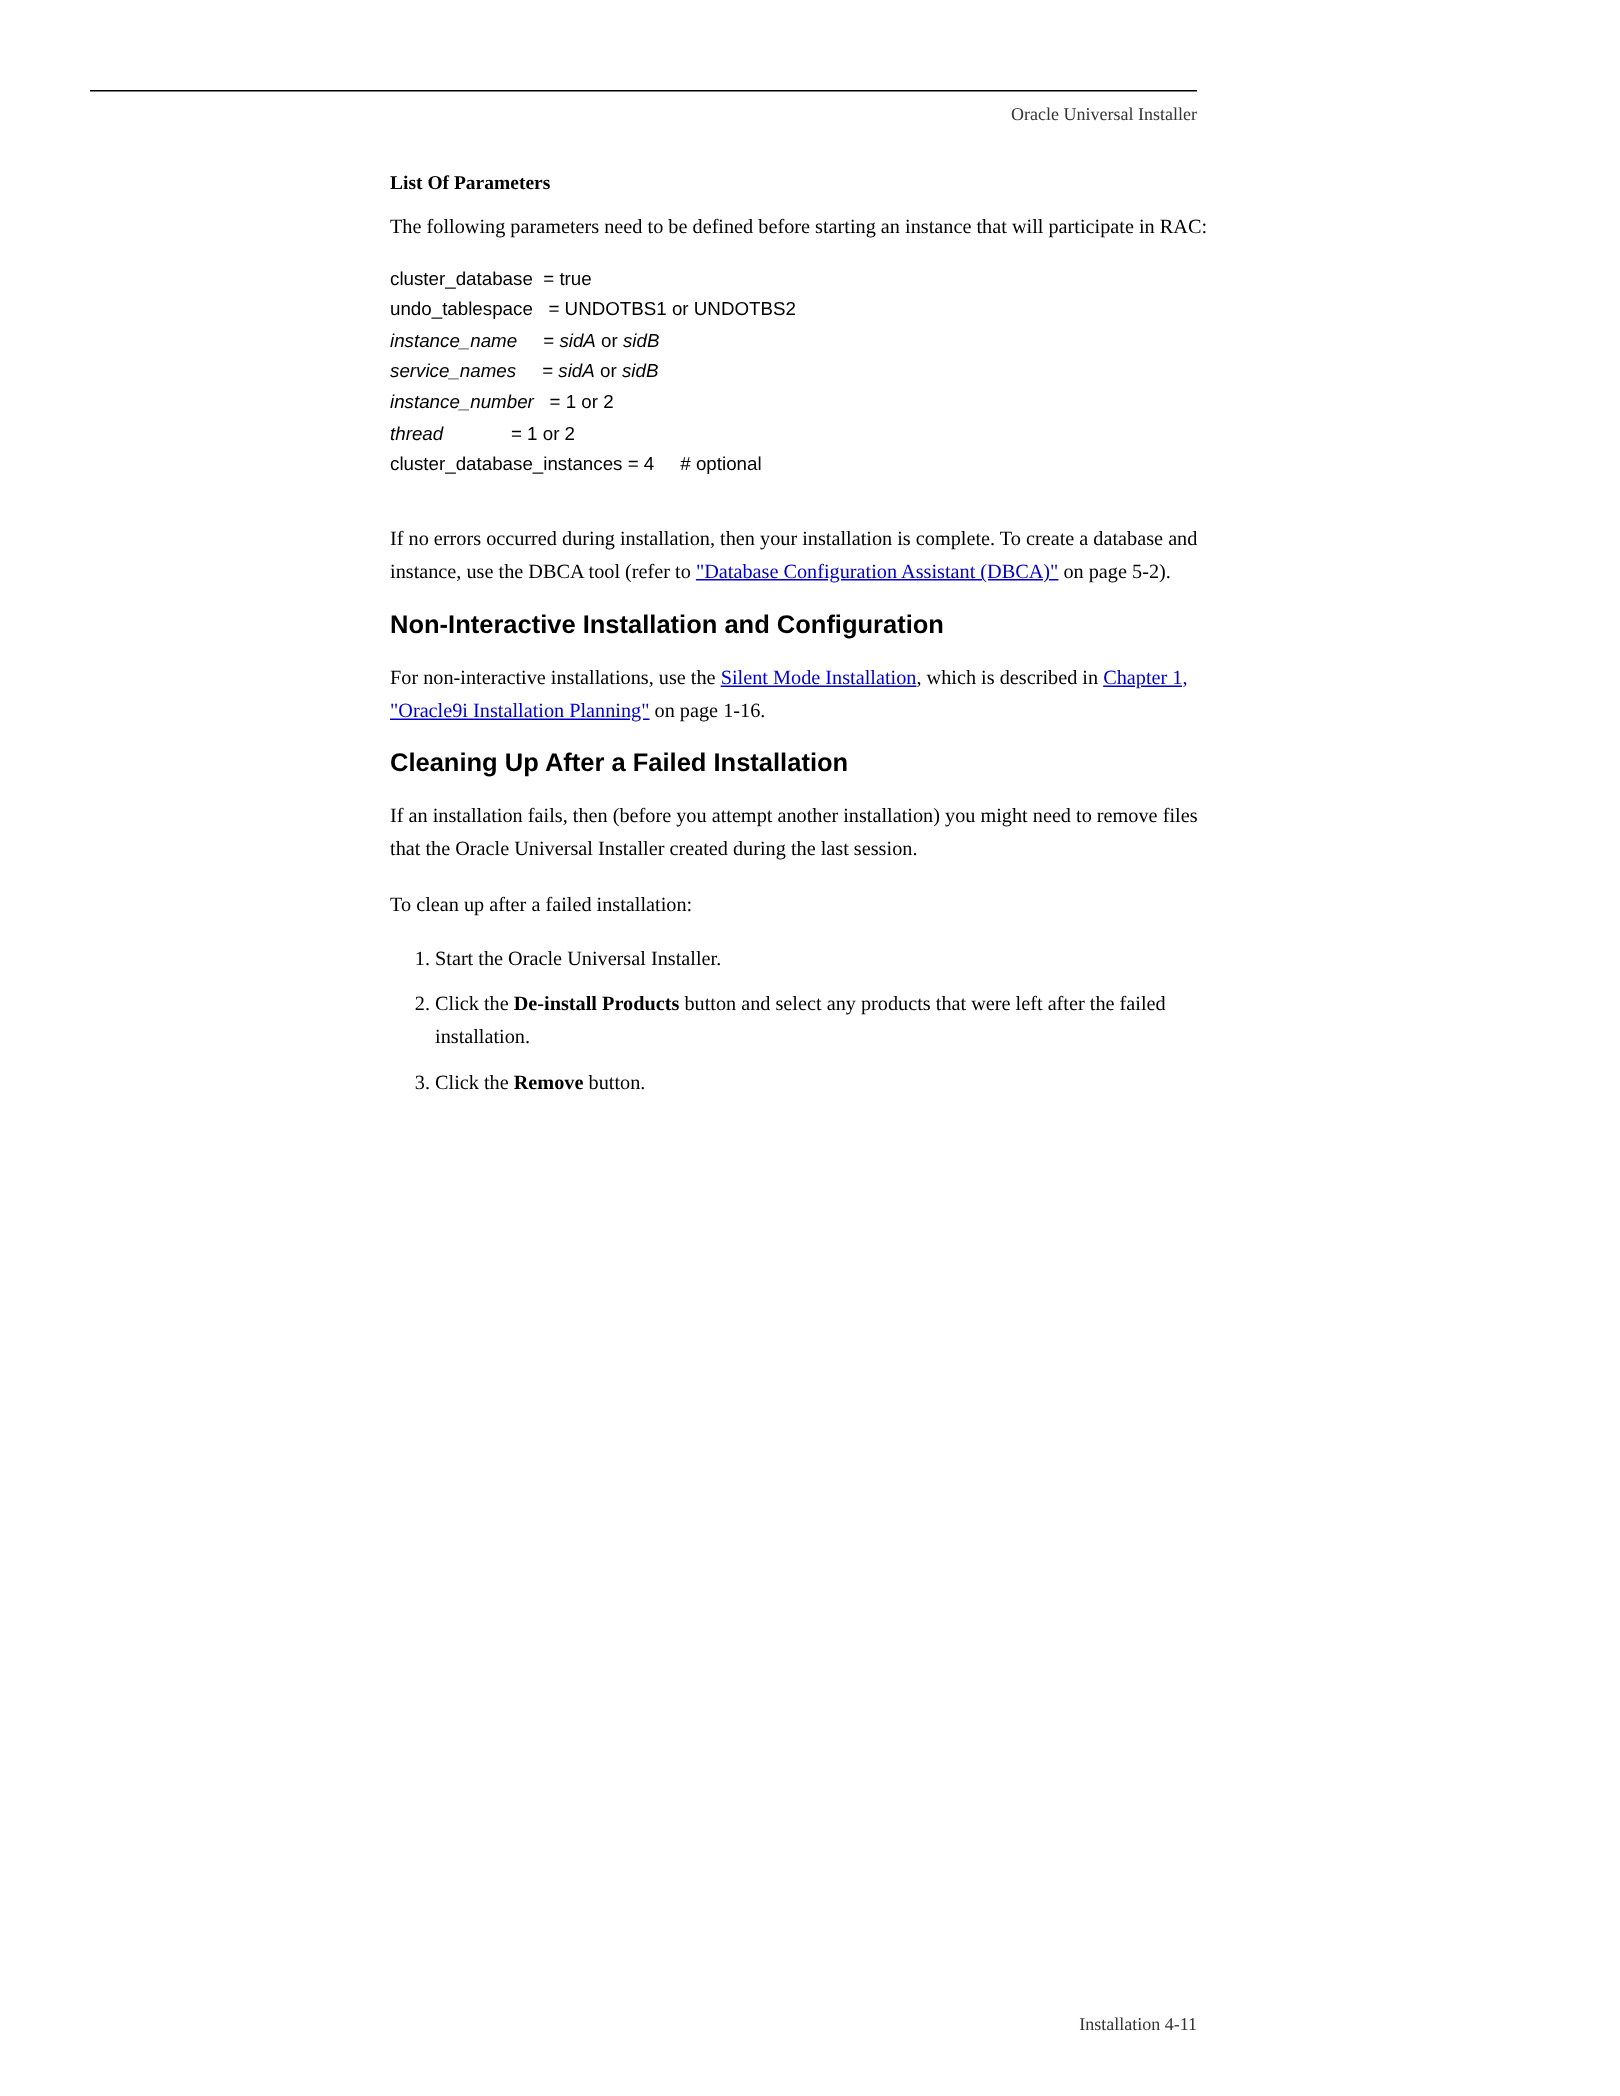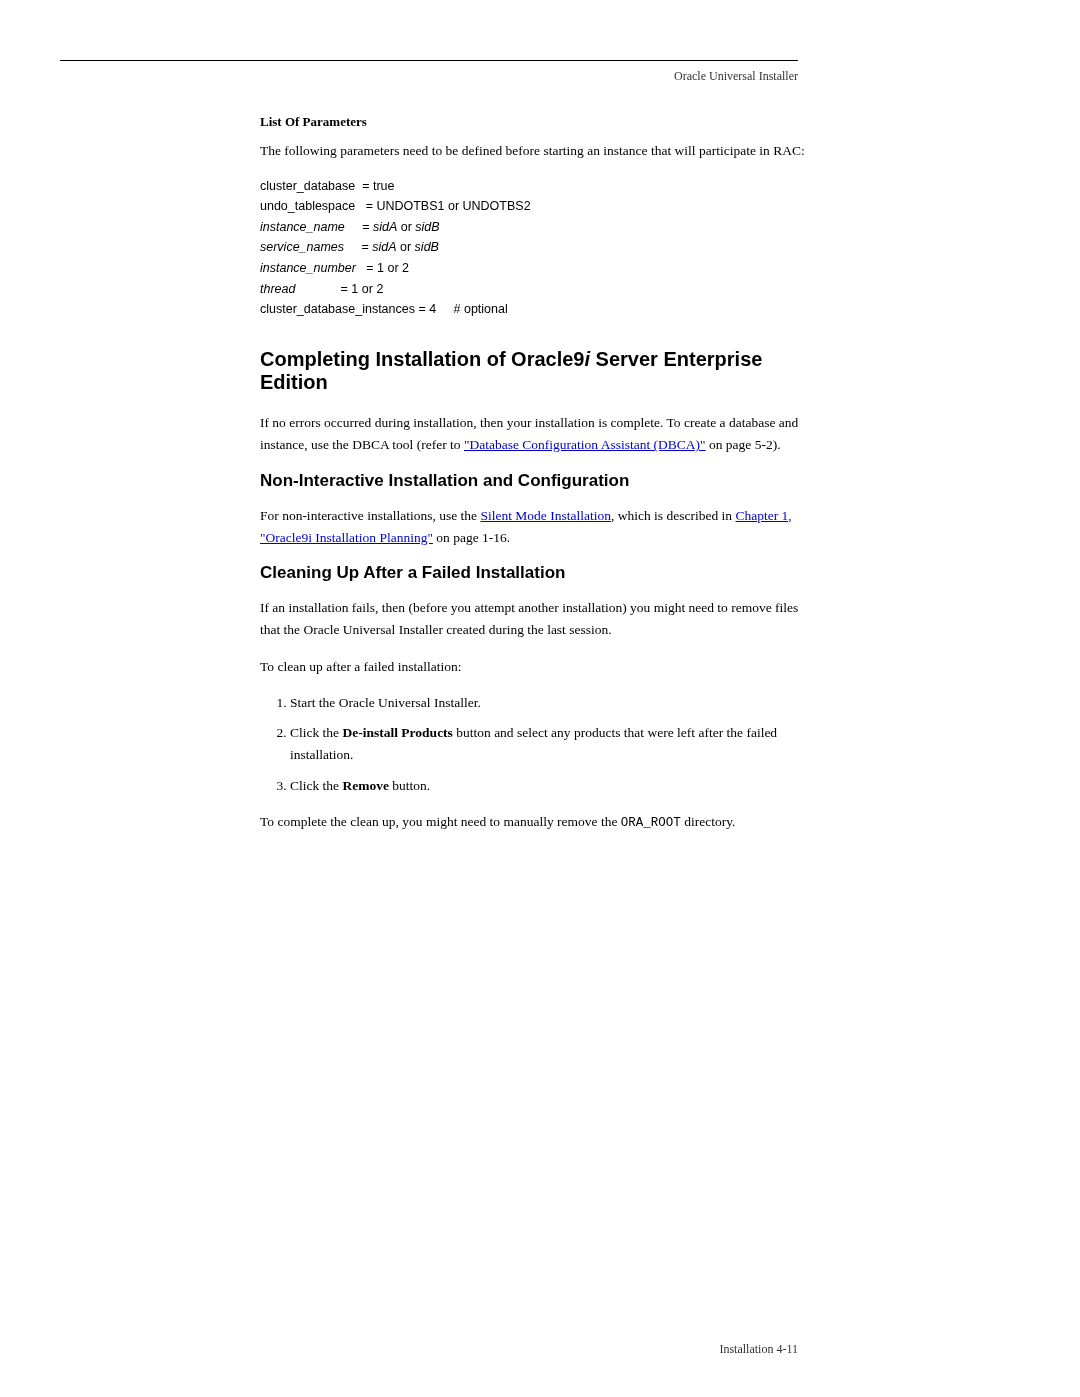--- a/index.html
+++ b/index.html
@@ -169,23 +169,20 @@
         <div>undo_tablespace&nbsp;&nbsp; = UNDOTBS1 or UNDOTBS2</div>
         <div><span class="italic-part">instance_name</span>&nbsp;&nbsp;&nbsp;&nbsp; = <span class="italic-part">sidA</span> or <span class="italic-part">sidB</span></div>
         <div><span class="italic-part">service_names</span>&nbsp;&nbsp;&nbsp;&nbsp; = <span class="italic-part">sidA</span> or <span class="italic-part">sidB</span></div>
         <div><span class="italic-part">instance_number</span>&nbsp;&nbsp; = 1 or 2</div>
         <div><span class="italic-part">thread</span>&nbsp;&nbsp;&nbsp;&nbsp;&nbsp;&nbsp;&nbsp;&nbsp;&nbsp;&nbsp;&nbsp;&nbsp; = 1 or 2</div>
         <div>cluster_database_instances = 4&nbsp;&nbsp;&nbsp;&nbsp; # optional</div>
       </div>
     </div>
 
     <div class="chapter-section-gap">
-      <h2 class="chapter-heading">
-        <span>Completing Installation of Oracle9</span><span class="italic-i">i</span><span> Server Enterprise Edition</span>
-      </h2>
       <p class="body-text">
         <span>If no errors occurred during installation, then your installation is complete.  To create a database and instance, use the DBCA tool (refer to </span><a class="link-text" href="#"><span>"Database Configuration Assistant (DBCA)"</span></a><span> on page 5-2).</span>
       </p>
     </div>
 
     <div class="subsection-gap">
       <h3 class="section-heading">Non-Interactive Installation and Configuration</h3>
       <p class="body-text">
         <span>For non-interactive installations, use the </span><a class="link-text" href="#"><span>Silent Mode Installation</span></a><span>, which is described in </span><a class="link-text" href="#"><span>Chapter 1, "Oracle9i Installation Planning"</span></a><span> on page 1-16.</span>
       </p>
@@ -201,23 +198,20 @@
           <span>Start the Oracle Universal Installer.</span>
         </li>
         <li>
           <span>Click the </span><span class="bold-inline">De-install Products</span><span> button and select any products that were left after the failed installation.</span>
         </li>
         <li>
           <span>Click the </span><span class="bold-inline">Remove</span><span> button.</span>
         </li>
       </ol>
 
-      <p class="body-text">
-        <span>To complete the clean up, you might need to manually remove the </span><span class="monospace-inline">ORA_ROOT</span><span> directory.</span>
-      </p>
     </div>
 
   </div>
 
   <div class="footer-area">
     <span class="footer-text">Installation   4-11</span>
   </div>
 
 </div>
 

